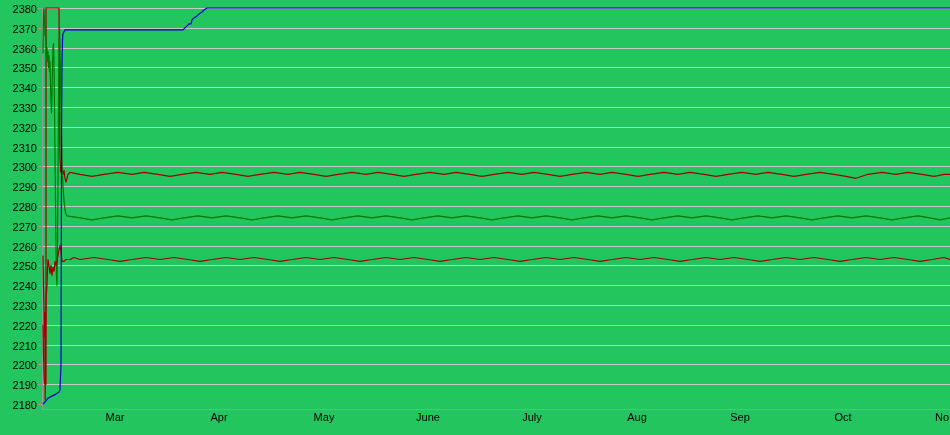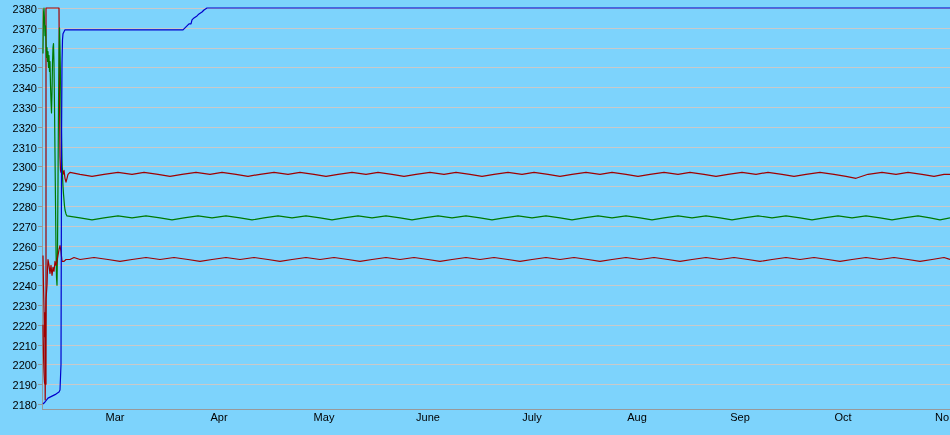--- a/index.html
+++ b/index.html
@@ -1,18 +1,18 @@
 <!DOCTYPE html>
 <html><head>
 <meta charset="utf-8">
 <style>
   html,body{margin:0;padding:0;background:#ffffff;}
   .stage{
     width:950px;height:435px;overflow:hidden;position:relative;
-    background:#7dd3fc;
+    background:#22c55e;
     font-family:"Liberation Sans", sans-serif;
   }
   svg text{
     font-family:"Liberation Sans", sans-serif;
     font-size:11px;
     fill:#000000;
   }
 </style>
 </head>
 <body>

